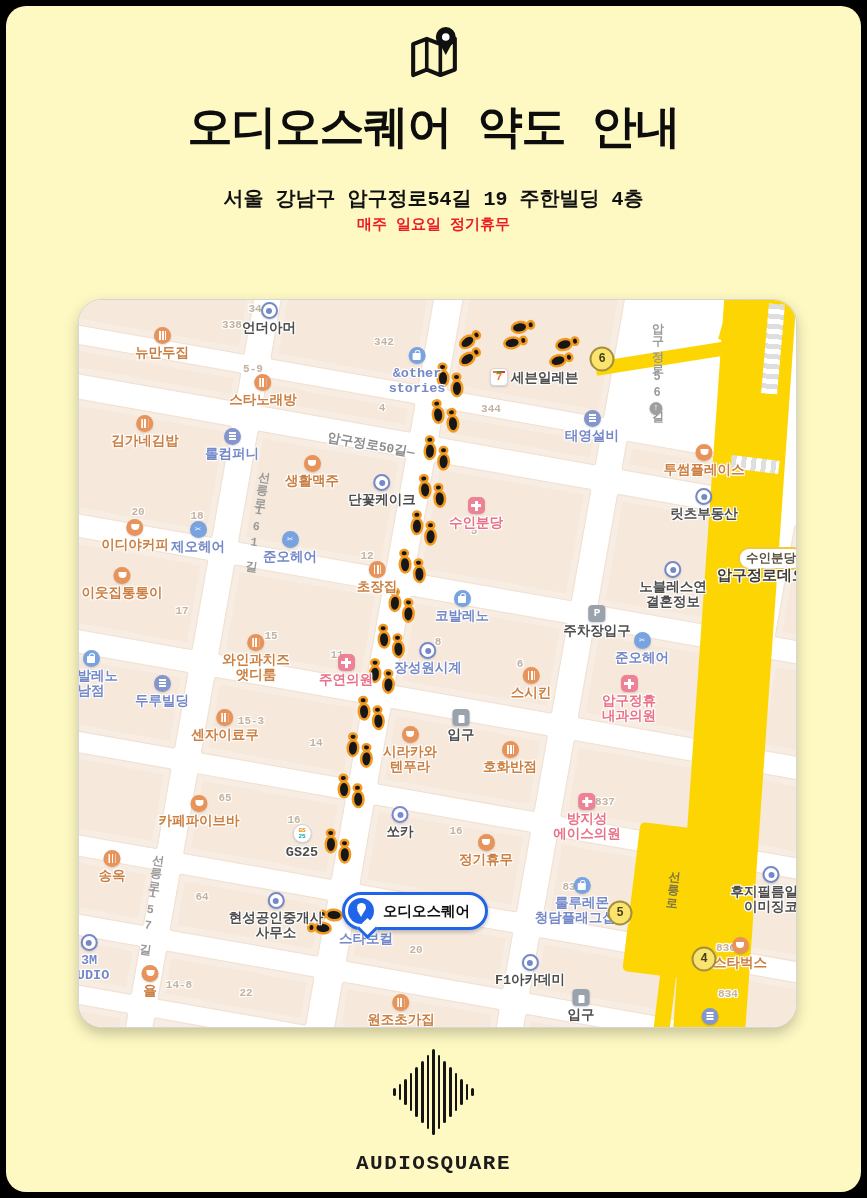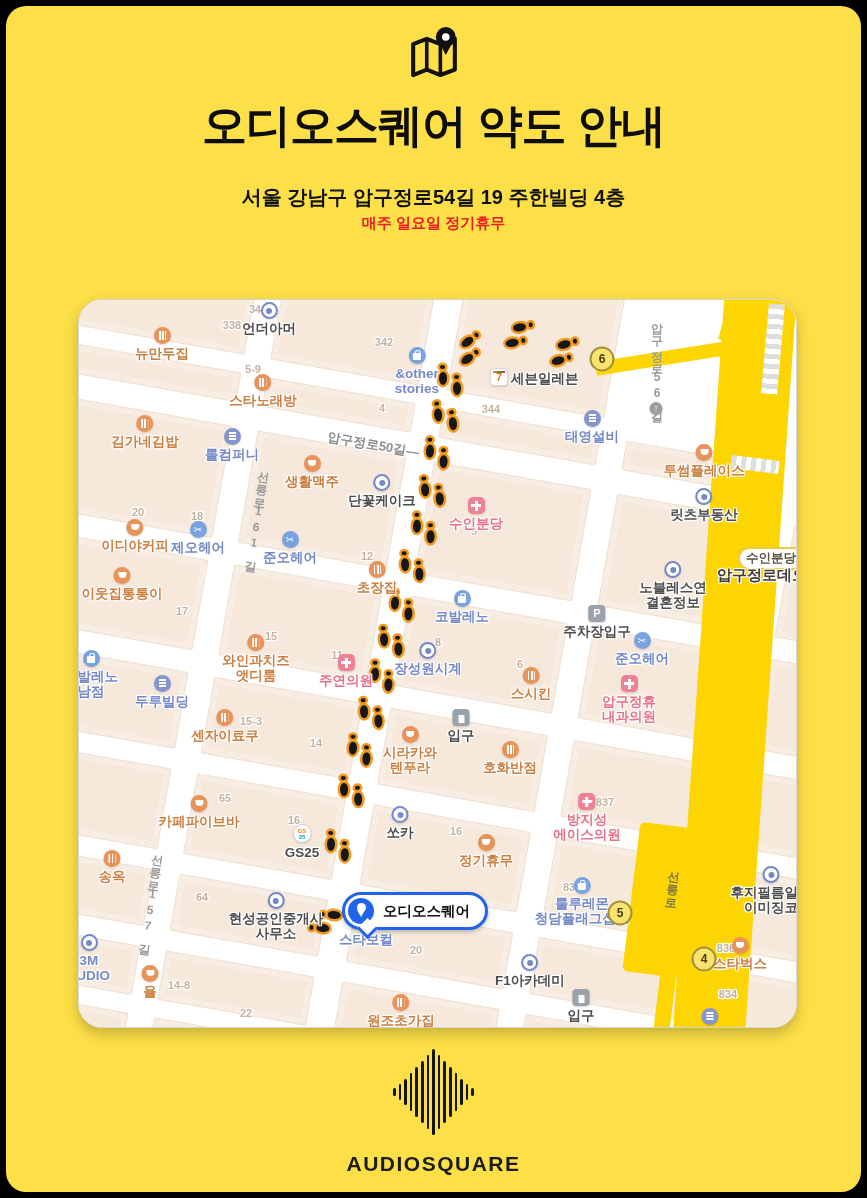--- a/index.html
+++ b/index.html
@@ -1,17 +1,17 @@
 <!DOCTYPE html>
 <html><head>
 <meta charset="utf-8">
 <style>
   html,body{margin:0;padding:0;background:#000;}
-  .page{position:absolute;left:6px;top:6px;width:855px;height:1186px;background:#fde047;
-        border-radius:20px;overflow:hidden;font-family:Liberation Sans, sans-serif;}
+  .page{position:absolute;left:6px;top:6px;width:855px;height:1186px;background:#fef9c3;
+        border-radius:20px;overflow:hidden;font-family:Liberation Mono, monospace;}
   
   .hdr{position:absolute;left:0;top:0;width:100%;text-align:center;}
   .hdr-icon{margin-top:20px;}
   .title{margin-top:6px;font-size:45px;font-weight:800;color:#0d0d0d;letter-spacing:-1px;}
   .addr{margin-top:28px;font-size:20px;font-weight:700;color:#111;}
   .hours{margin-top:22px;font-size:20px;font-weight:700;color:#111;line-height:29px;}
   .closed{margin-top:3px;font-size:15px;font-weight:700;color:#ed1c24;}
   
   .map{position:absolute;left:72px;top:293px;width:717px;height:727px;background:#fff;
        border:1px solid #d6d6d6;border-radius:24px;overflow:hidden;
@@ -187,21 +187,21 @@
         <div class="num halo" style="left:441px;top:364px;">6</div>
         <div class="num halo" style="left:172px;top:421px;">15-3</div>
         <div class="num halo" style="left:237px;top:443px;">14</div>
         <div class="num halo" style="left:526px;top:502px;">837</div>
         <div class="num halo" style="left:377px;top:531px;">16</div>
         <div class="num halo" style="left:490px;top:587px;">83</div>
         <div class="num halo" style="left:146px;top:498px;">65</div>
         <div class="num halo" style="left:215px;top:520px;">16</div>
         <div class="num halo" style="left:123px;top:597px;">64</div>
         <div class="num halo" style="left:100px;top:685px;">14-8</div>
-        <div class="num halo" style="left:167px;top:713px;">22</div>
+        <div class="num halo" style="left:167px;top:693px;">22</div>
         <div class="num halo" style="left:337px;top:650px;">20</div>
         <div class="num halo" style="left:647px;top:648px;text-align:center;">836</div>
         <div class="num halo" style="left:649px;top:694px;">834</div>
         <div class="poi " style="left:83px;top:27px;">
           <span class="ic ic-food"></span>
           <span class="lbl halo c-o">
             <span style="display:block">뉴만두집</span>
           </span>
         </div>
         <div class="poi " style="left:190px;top:2px;">

